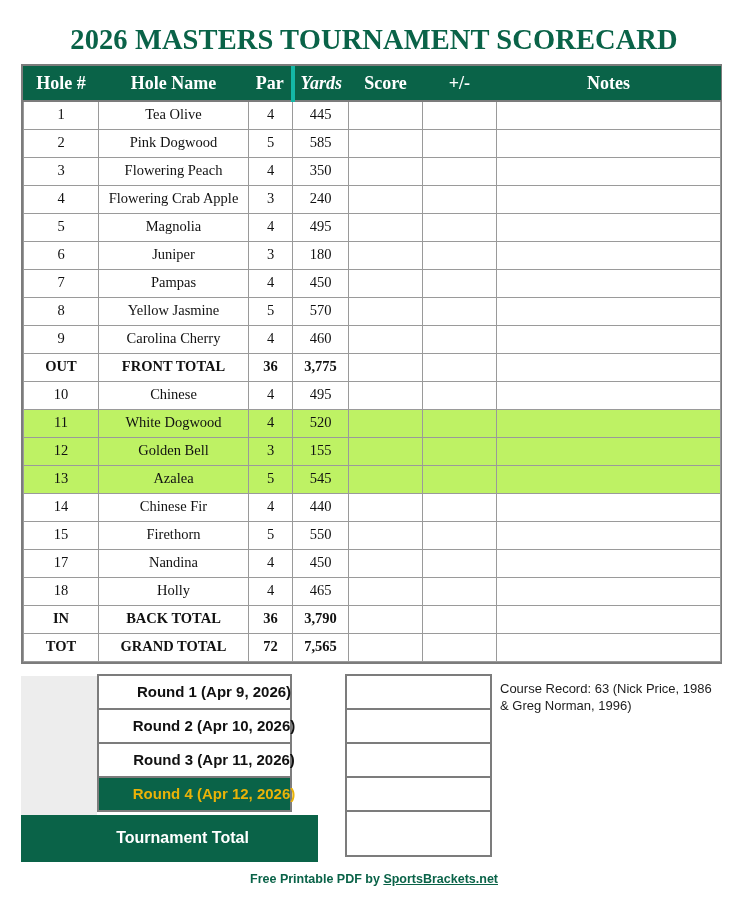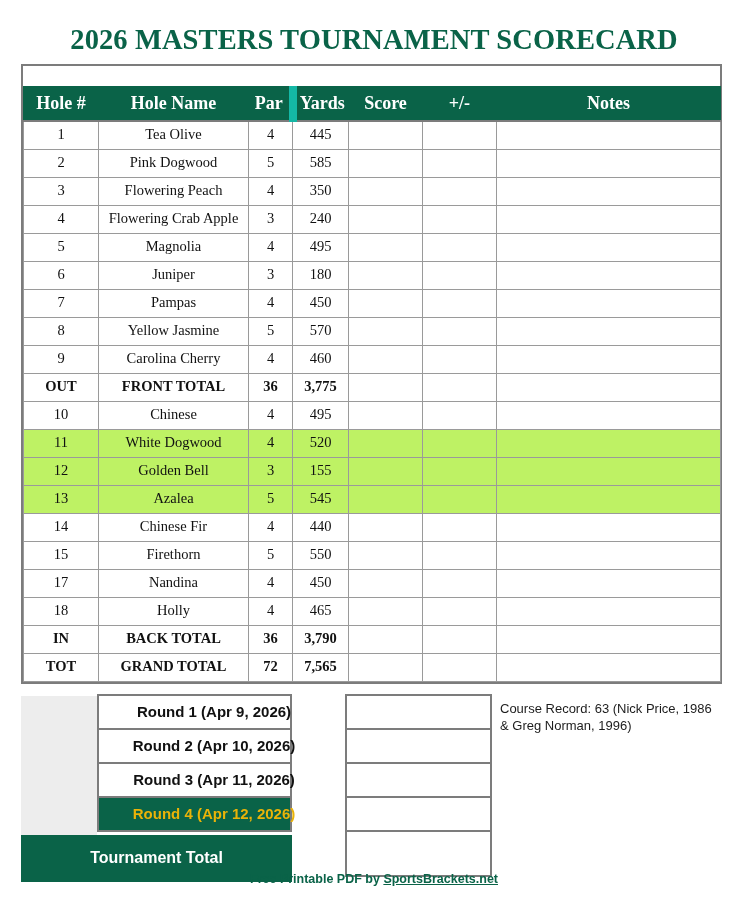--- a/index.html
+++ b/index.html
@@ -34,21 +34,20 @@
   .card-wrap {
     margin: 9px 21px 0 21px;
     width: 701px;
     box-sizing: border-box;
     border: 2px solid #7c7c7c;
   }
   table.scorecard {
     border-collapse: collapse;
     width: 100%;
     table-layout: fixed;
-    margin-top: 20px;
   }
   table.scorecard th,
   table.scorecard td {
     border: 1px solid #9a9a9a;
     padding: 0;
     height: 27px;
     text-align: center;
     vertical-align: middle;
     font-size: 14.5px;
     line-height: 1.05;
@@ -57,21 +56,21 @@
   }
   table.scorecard thead th {
     background: #0A6348;
     color: #ffffff;
     font-weight: bold;
     font-size: 18px;
     height: 33px;
     border-color: #0A6348;
     border-bottom: 2px solid #7c7c7c;
   }
-  table.scorecard thead th.sep-l { border-left: 8px solid #14b8a6; }
+  table.scorecard thead th.sep-l { border-left: 4px solid #14b8a6; font-style: italic; }
 
   
   col.c-hole  { width: 75px; }
   col.c-name  { width: 150px; }
   col.c-par   { width: 44px; }
   col.c-yards { width: 56px; }
   col.c-score { width: 74px; }
   col.c-pm    { width: 74px; }
   col.c-notes { width: 224px; }
 
@@ -130,20 +129,21 @@
     width: 271px;
     height: 47px;
     background: #0A6348;
     color: #ffffff;
     display: flex;
     align-items: center;
     justify-content: center;
     font-family: "Liberation Sans", "DejaVu Sans", sans-serif;
     font-weight: bold;
     font-size: 16px;
+    padding-left: 26px;
   }
   .score-boxes {
     position: absolute;
     left: 324px;
     top: 0px;
     width: 147px;
   }
   .score-box {
     box-sizing: border-box;
     height: 36px;

